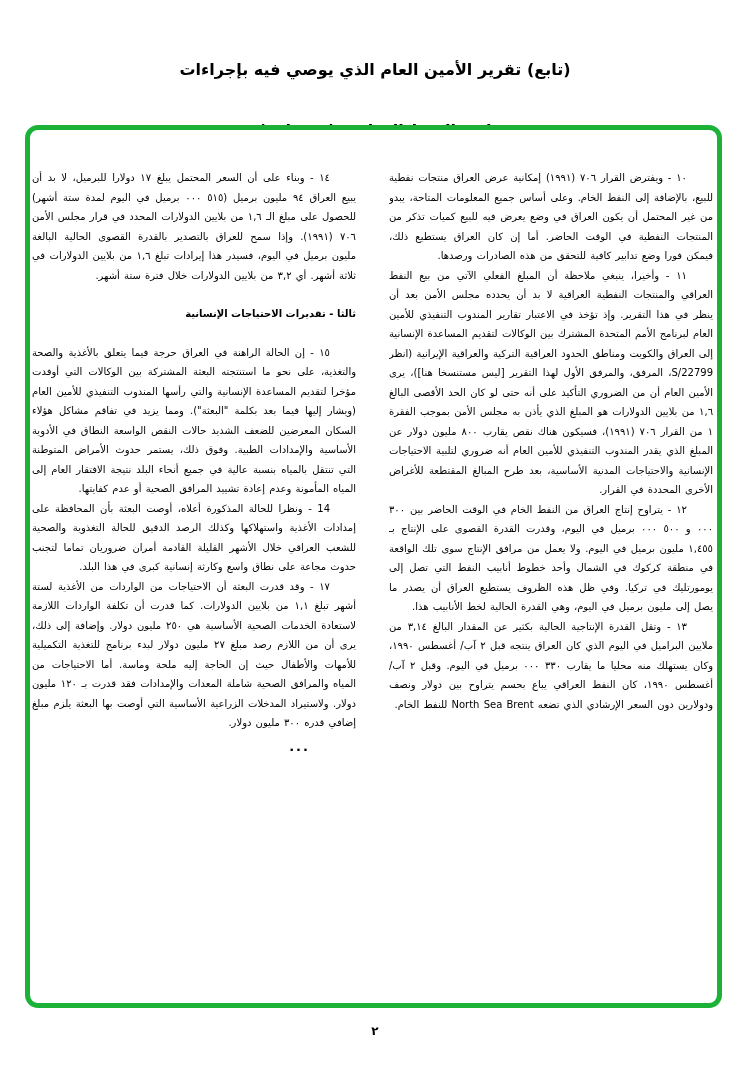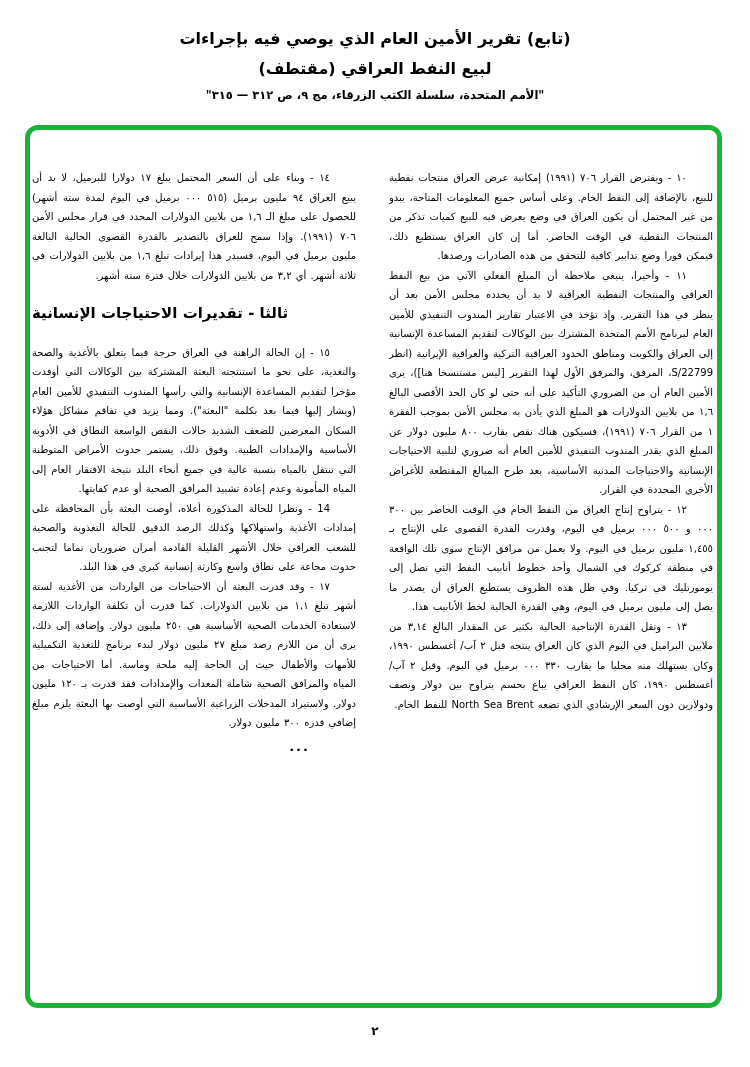--- a/index.html
+++ b/index.html
@@ -8,21 +8,21 @@
     position:relative;
     background:#ffffff;
     color:#000000;
     font-family:"DejaVu Sans", sans-serif;
     overflow:hidden;
   }
   .header {
     position:absolute; top:24px; left:0; width:100%;
     text-align:center; direction:rtl;
   }
-  .header .title-line { font-size:16px; font-weight:bold; line-height:30px; }
+  .header .title-line { font-size:16px; font-weight:bold; line-height:30px;margin-top:31px; }
   .header .source-line { font-size:11.5px; font-weight:bold; margin-top:4px; }
 
   .doc-frame {
     position:absolute;
     left:25px; top:125px;
     width:697px; height:883px;
     border:5px solid #1cb238;
     border-radius:13px;
     background:#ffffff;
   }
@@ -37,23 +37,23 @@
   .column { flex:1; min-width:0; overflow:hidden; }
 
   .para {
     font-size:10px;
     line-height:19.5px;
     text-align:justify;
     text-indent:26px;
     word-spacing:1px;
   }
   .section-heading {
-    font-size:15px;
+    font-size:10px;
     font-weight:bold;
-    text-align:left;
+    text-align:right;
     line-height:19.5px;
     margin:19px 0;
   }
   .dots-line {
     font-size:13px;
     font-weight:bold;
     text-align:right;
     padding-left:0;
     padding-right:46px;
     letter-spacing:2px;

